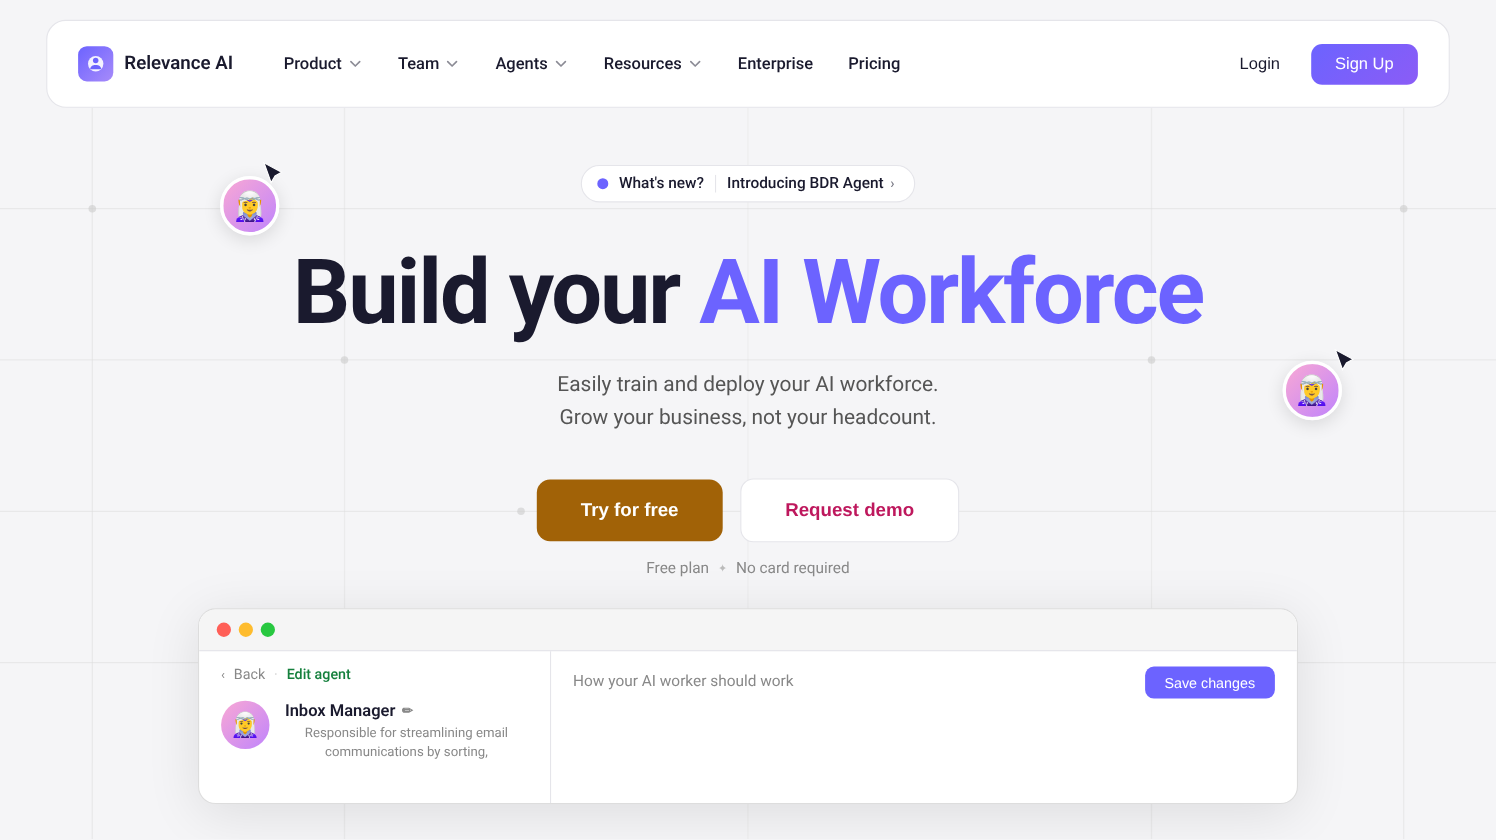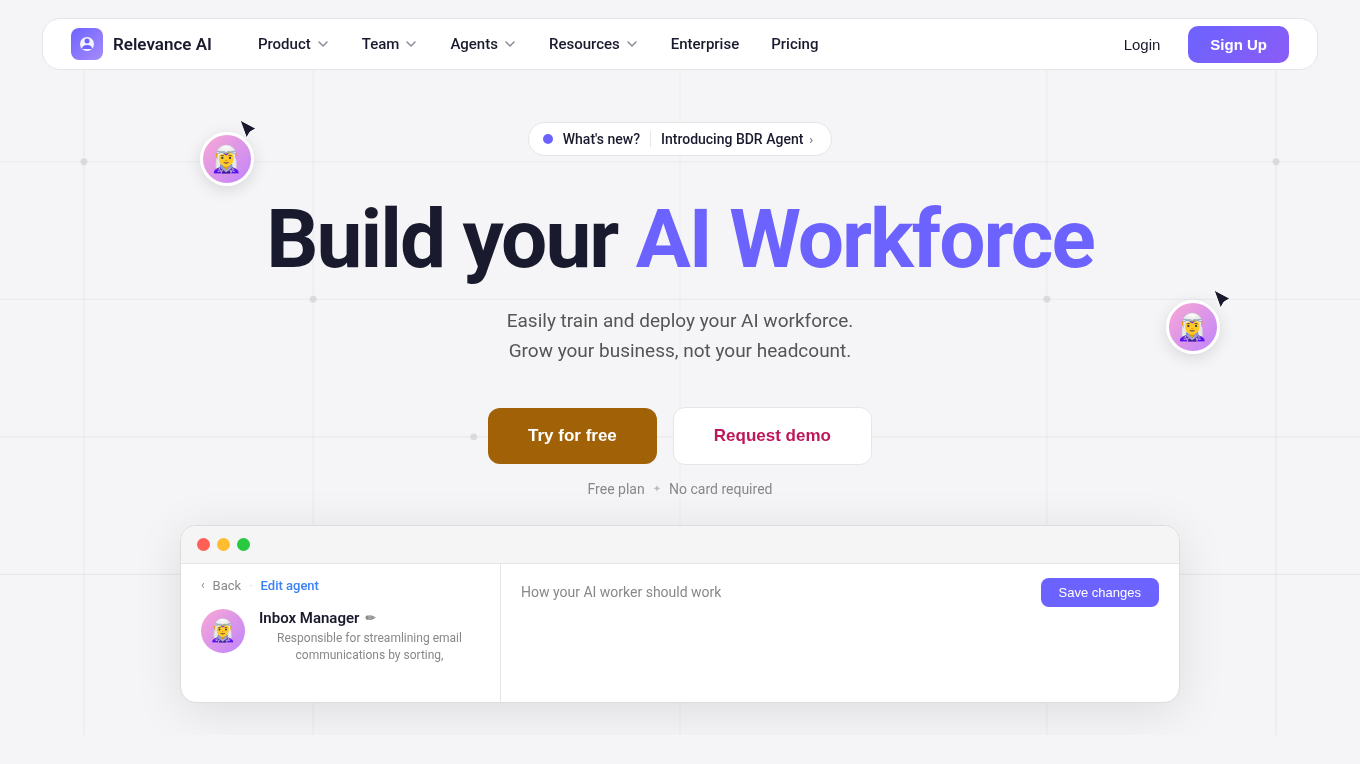--- a/index.html
+++ b/index.html
@@ -13,21 +13,21 @@
     
     .navbar {
       position: relative;
       margin: 18px 42px 0;
       background: #ffffff;
       border-radius: 18px;
       border: 1px solid #e5e5ea;
       display: flex;
       align-items: center;
       padding: 0 28px;
-      height: 52px;
+      height: 80px;
       z-index: 10;
     }
     .nav-logo {
       display: flex;
       align-items: center;
       gap: 10px;
       text-decoration: none;
       margin-right: 32px;
     }
     .logo-icon {
@@ -58,21 +58,21 @@
     }
     .nav-right {
       display: flex; align-items: center; gap: 12px; margin-left: auto;
     }
     .btn-login {
       font-size: 15px; font-weight: 500; color: #1a1a2e;
       padding: 8px 16px; border-radius: 8px; cursor: pointer;
       background: transparent; border: none;
     }
     .btn-signup {
-      font-size: 15px; font-weight: 700; color: #fff;
+      font-size: 15px; font-weight: 400; color: #fff;
       padding: 10px 22px; border-radius: 10px; cursor: pointer;
       background: linear-gradient(135deg, #6c63ff 0%, #8b5cf6 100%);
       border: none;
       text-align: right;
     }
 
     
     .hero {
       position: relative;
       text-align: center;
@@ -211,21 +211,21 @@
       width: 320px; flex-shrink: 0;
       border-right: 1px solid #e5e5ea;
       padding: 14px 20px;
     }
     .win-breadcrumb {
       display: flex; align-items: center; gap: 8px;
       font-size: 13px; color: #888; margin-bottom: 16px;
     }
     .win-breadcrumb .back-arrow { font-size: 12px; }
     .win-breadcrumb .sep { opacity: 0.4; }
-    .win-breadcrumb .current { color: #3b82f6; font-weight: 500; }
+    .win-breadcrumb .current { color: #15803d; font-weight: 500; }
     .win-agent-card {
       display: flex; align-items: flex-start; gap: 14px;
     }
     .agent-avatar {
       width: 44px; height: 44px; border-radius: 50%;
       background: linear-gradient(135deg, #f9a8d4, #c084fc);
       display: flex; align-items: center; justify-content: center;
       font-size: 22px; flex-shrink: 0;
     }
     .agent-info .agent-name {

